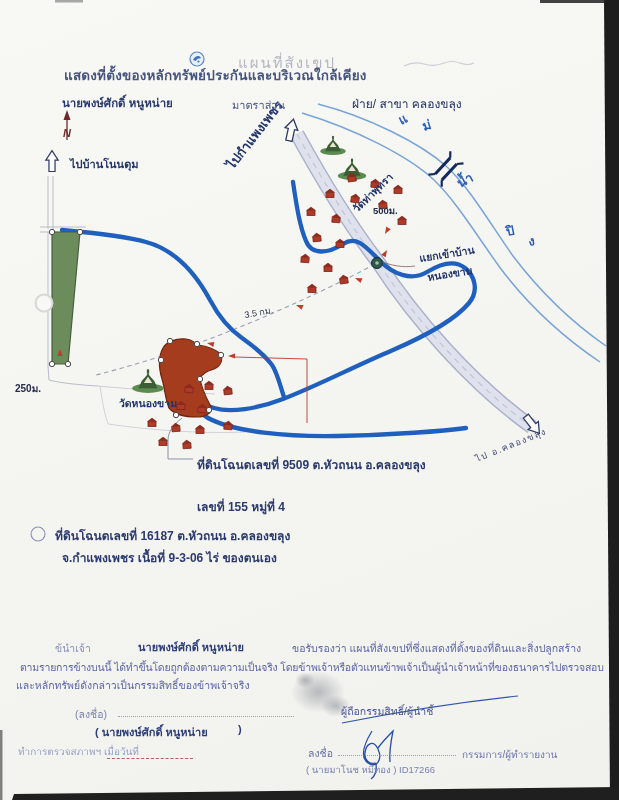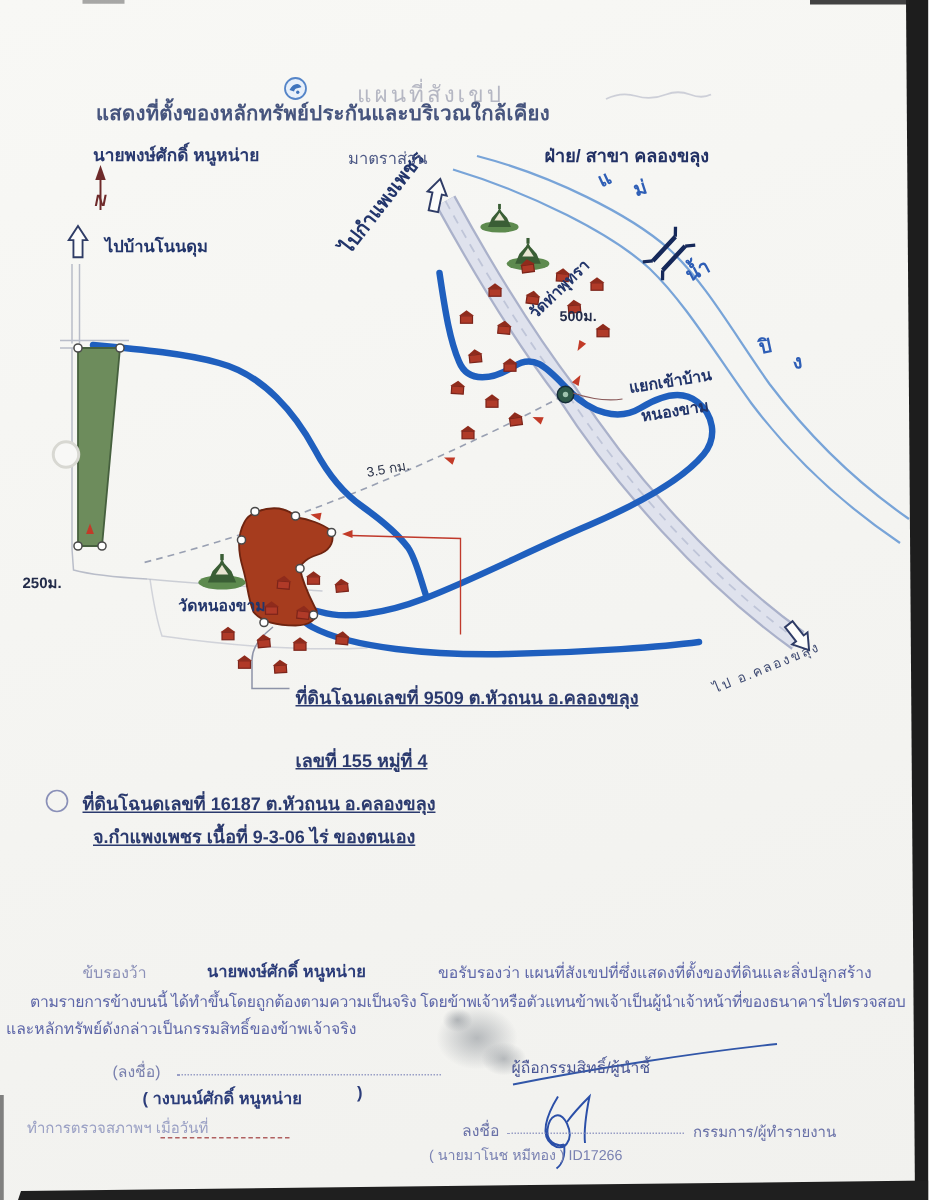--- a/index.html
+++ b/index.html
@@ -6,41 +6,41 @@
   .page{
     position:relative;width:619px;height:800px;overflow:hidden;
     background:linear-gradient(160deg,#f8f8f5 0%,#f4f4f1 55%,#f1f1ee 100%);
     font-family:"Liberation Sans","DejaVu Sans",sans-serif;
   }
   .abs{position:absolute;white-space:nowrap;}
   .faint-title{left:238px;top:51px;font-size:15px;color:#b5b7c3;letter-spacing:2px;}
   .main-title{left:64px;top:64px;font-size:13.5px;font-weight:600;color:#47557e;letter-spacing:.2px;}
   .owner{left:62px;top:94px;font-size:11.5px;font-weight:700;color:#2a3a70;}
   .scale{left:232px;top:96px;font-size:11px;color:#4e5a86;}
-  .branch{left:352px;top:94px;font-size:12px;font-weight:700;color:#223165;margin-left:11px;}
-  .parcel{font-weight:700;color:#2b3a6e;font-size:12px;text-decoration:underline;}
+  .branch{left:352px;top:94px;font-size:12px;font-weight:400;color:#223165;}
+  .parcel{font-weight:700;color:#2b3a6e;font-size:12px;}
   .p1l1{left:197px;top:455px;}
   .p1l2{left:204px;top:476px;}
   .p1l3{left:197px;top:497px;}
   .p2l1{left:55px;top:526px;}
   .p2l2{left:62px;top:548px;}
   .cert{font-size:10.5px;color:#5d66a8;}
   .c1a{left:55px;top:640px;color:#8b90b8;}
   .c1b{left:138px;top:638px;font-size:11px;font-weight:700;color:#2c3d7a;}
   .c1c{left:292px;top:640px;}
   .c2{left:20px;top:659px;letter-spacing:-.2px;}
-  .c3{left:4px;top:677px;}
+  .c3{left:16px;top:677px;}
   .c4a{left:75px;top:706px;color:#7a81ae;}
   .c4b{left:300px;top:703px;color:#4a5694;margin-left:41px;}
   .c5a{left:95px;top:723px;font-size:11px;font-weight:700;color:#2c3d7a;}
   .c5b{left:238px;top:723px;font-size:11px;font-weight:700;color:#2c3d7a;}
   .c6a{left:18px;top:744px;font-size:10px;color:#9aa0c4;}
   .c6b{left:308px;top:745px;color:#6a72a8;}
   .c6c{left:462px;top:747px;font-size:10px;color:#6a72a8;}
-  .c7{left:286px;top:762px;font-size:9.5px;color:#7a82b2;}
+  .c7{left:306px;top:762px;font-size:9.5px;color:#7a82b2;}
   .dotline{position:absolute;border-bottom:1.5px dotted #7b82b8;opacity:.75;}
   .dl1{left:118px;top:706px;width:176px;height:10px;}
   .dl2{left:338px;top:745px;width:118px;height:10px;}
   .dashred{position:absolute;left:107px;top:748px;width:86px;height:10px;border-bottom:1.6px dashed #b06060;}
   svg{position:absolute;left:0;top:0;}
   svg text{font-family:"Liberation Sans","DejaVu Sans",sans-serif;}
   .maplbl{fill:#22356b;font-weight:700;}
 </style>
 </head>
 <body>
@@ -244,30 +244,30 @@
   <div class="abs main-title">แสดงที่ตั้งของหลักทรัพย์ประกันและบริเวณใกล้เคียง</div>
   <div class="abs owner">นายพงษ์ศักดิ์ หนูหน่าย</div>
   <div class="abs scale">มาตราส่วน</div>
   <div class="abs branch">ฝ่าย/ สาขา คลองขลุง</div>
 
   <div class="abs parcel p1l1">ที่ดินโฉนดเลขที่ 9509 ต.หัวถนน อ.คลองขลุง</div>
   <div class="abs parcel p1l3">เลขที่ 155 หมู่ที่ 4</div>
   <div class="abs parcel p2l1">ที่ดินโฉนดเลขที่ 16187 ต.หัวถนน อ.คลองขลุง</div>
   <div class="abs parcel p2l2">จ.กำแพงเพชร  เนื้อที่ 9-3-06  ไร่  ของตนเอง</div>
 
-  <div class="abs cert c1a">ข้บรองว้า</div>
+  <div class="abs cert c1a">ข้นำเจ้า</div>
   <div class="abs c1b">นายพงษ์ศักดิ์ หนูหน่าย</div>
   <div class="abs cert c2">ตามรายการข้างบนนี้ ได้ทำขึ้นโดยถูกต้องตามความเป็นจริง โดยข้าพเจ้าหรือตัวแทนข้าพเจ้าเป็นผู้นำเจ้าหน้าที่ของธนาคารไปตรวจสอบ</div>
   <div class="abs cert c1c">ขอรับรองว่า แผนที่สังเขปที่ซึ่งแสดงที่ตั้งของที่ดินและสิ่งปลูกสร้าง</div>
   <div class="abs cert c3">และหลักทรัพย์ดังกล่าวเป็นกรรมสิทธิ์ของข้าพเจ้าจริง</div>
 
   <div class="abs cert c4a">(ลงชื่อ)</div>
   <div class="dotline dl1"></div>
   <div class="abs cert c4b">ผู้ถือกรรมสิทธิ์/ผู้นำชี้</div>
-  <div class="abs c5a">( างบนน์ศักดิ์ หนูหน่าย</div>
+  <div class="abs c5a">( นายพงษ์ศักดิ์ หนูหน่าย</div>
   <div class="abs c5b">)</div>
 
   <div class="abs cert c6a">ทำการตรวจสภาพฯ เมื่อวันที่</div>
   <div class="dashred"></div>
   <div class="abs cert c6b">ลงชื่อ</div>
   <div class="dotline dl2"></div>
   <div class="abs cert c6c">กรรมการ/ผู้ทำรายงาน</div>
   <div class="abs cert c7">( นายมาโนช หมีทอง )  ID17266</div>
 
 </div>

